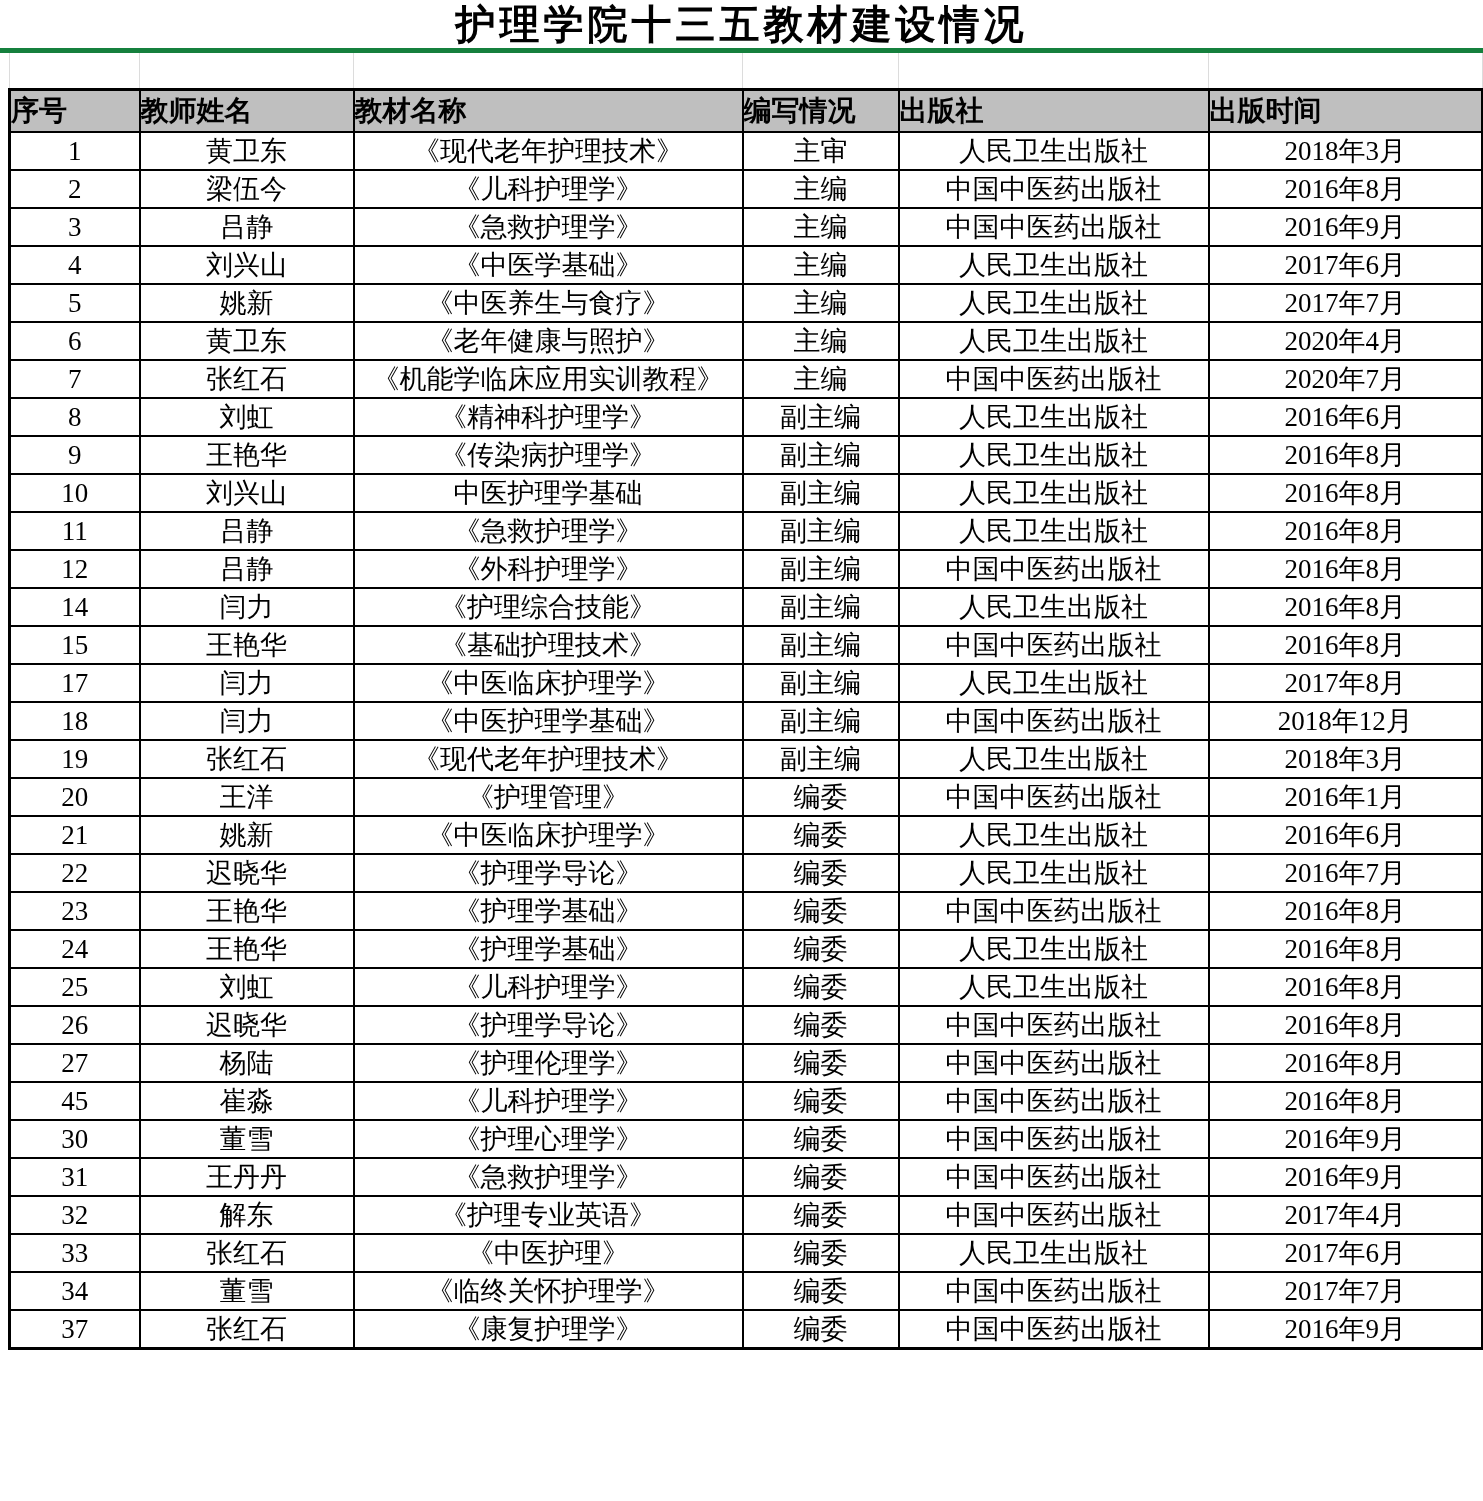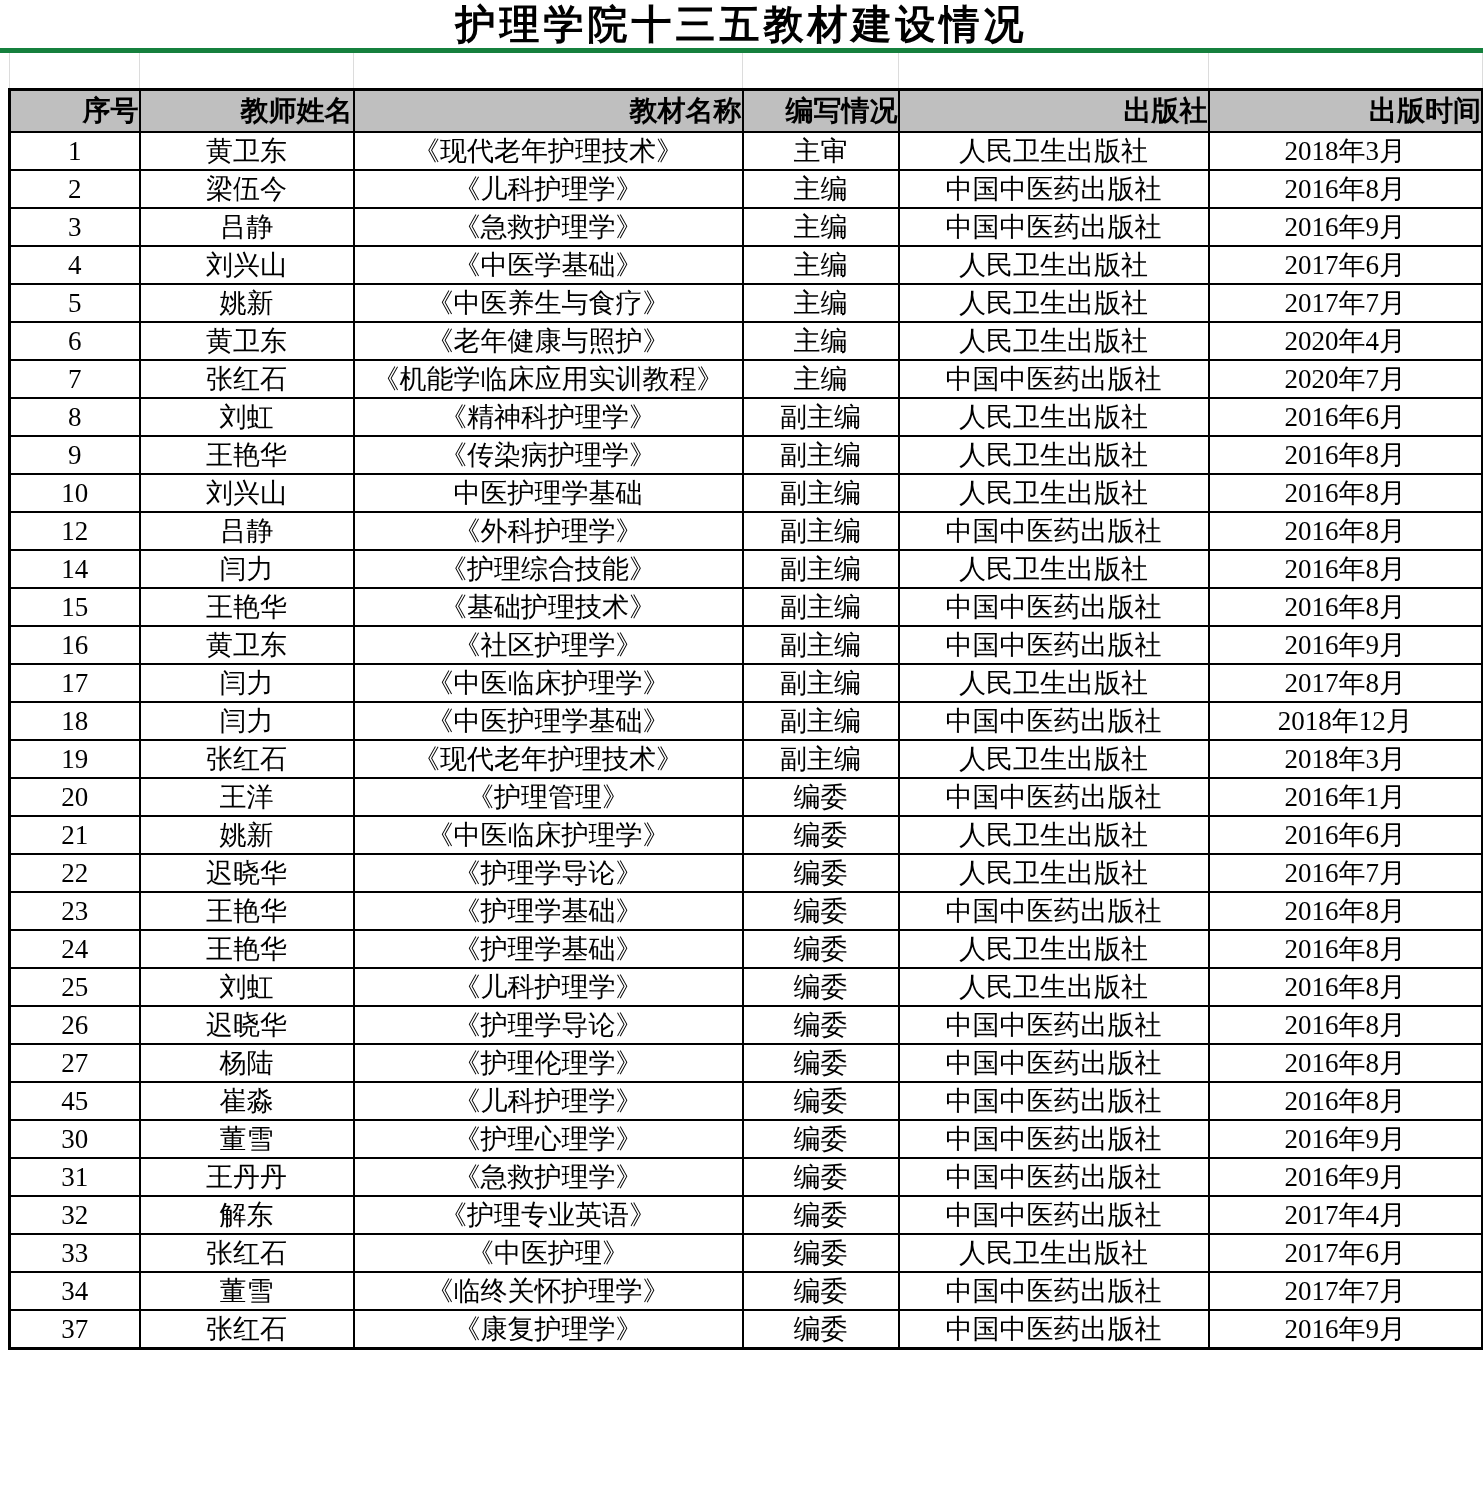--- a/index.html
+++ b/index.html
@@ -40,21 +40,21 @@
     background: #ffffff;
   }
 
   tr.head th {
     height: 43px;
     background: #bfbfbf;
     border: 2px solid #000000;
     border-top-width: 3px;
     font-size: 28px;
     font-weight: bold;
-    text-align: right;
+    text-align: left;
     vertical-align: middle;
     padding: 0;
   }
   tr.data-row td {
     height: 36px;
     border: 2px solid #000000;
     font-size: 27px;
     font-weight: normal;
     text-align: center;
     vertical-align: middle;
@@ -174,20 +174,28 @@
       </tr>
       <tr class="data-row">
         <td>10</td>
         <td>刘兴山</td>
         <td>中医护理学基础</td>
         <td>副主编</td>
         <td>人民卫生出版社</td>
         <td>2016年8月</td>
       </tr>
       <tr class="data-row">
+        <td>11</td>
+        <td>吕静</td>
+        <td>《急救护理学》</td>
+        <td>副主编</td>
+        <td>人民卫生出版社</td>
+        <td>2016年8月</td>
+      </tr>
+      <tr class="data-row">
         <td>12</td>
         <td>吕静</td>
         <td>《外科护理学》</td>
         <td>副主编</td>
         <td>中国中医药出版社</td>
         <td>2016年8月</td>
       </tr>
       <tr class="data-row">
         <td>14</td>
         <td>闫力</td>
@@ -196,28 +204,20 @@
         <td>人民卫生出版社</td>
         <td>2016年8月</td>
       </tr>
       <tr class="data-row">
         <td>15</td>
         <td>王艳华</td>
         <td>《基础护理技术》</td>
         <td>副主编</td>
         <td>中国中医药出版社</td>
         <td>2016年8月</td>
-      </tr>
-      <tr class="data-row">
-        <td>16</td>
-        <td>黄卫东</td>
-        <td>《社区护理学》</td>
-        <td>副主编</td>
-        <td>中国中医药出版社</td>
-        <td>2016年9月</td>
       </tr>
       <tr class="data-row">
         <td>17</td>
         <td>闫力</td>
         <td>《中医临床护理学》</td>
         <td>副主编</td>
         <td>人民卫生出版社</td>
         <td>2017年8月</td>
       </tr>
       <tr class="data-row">

